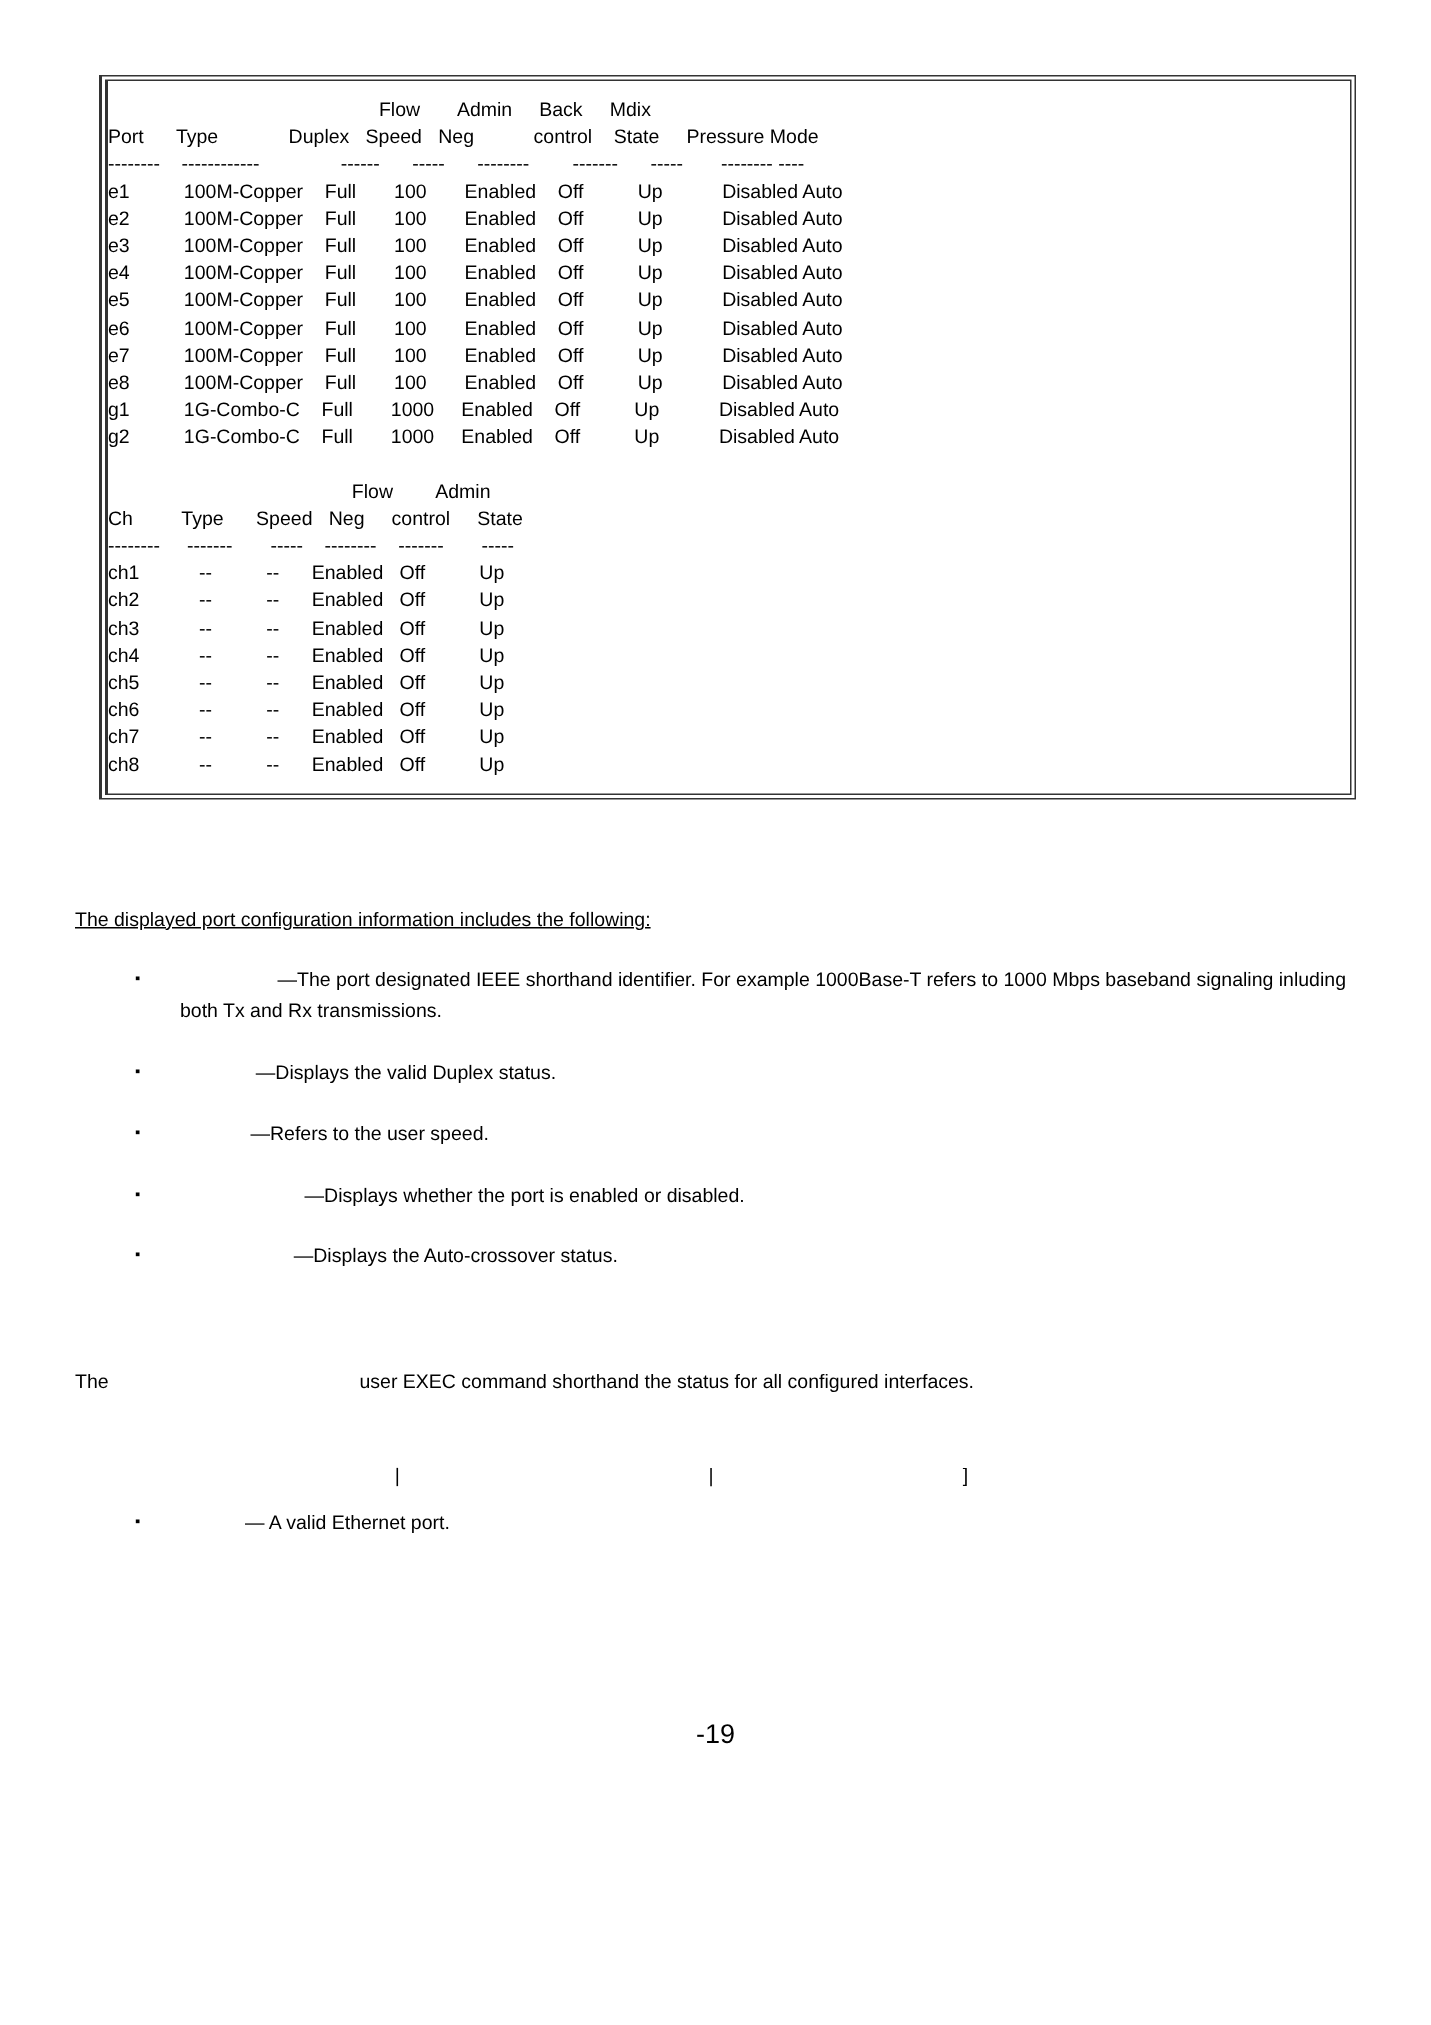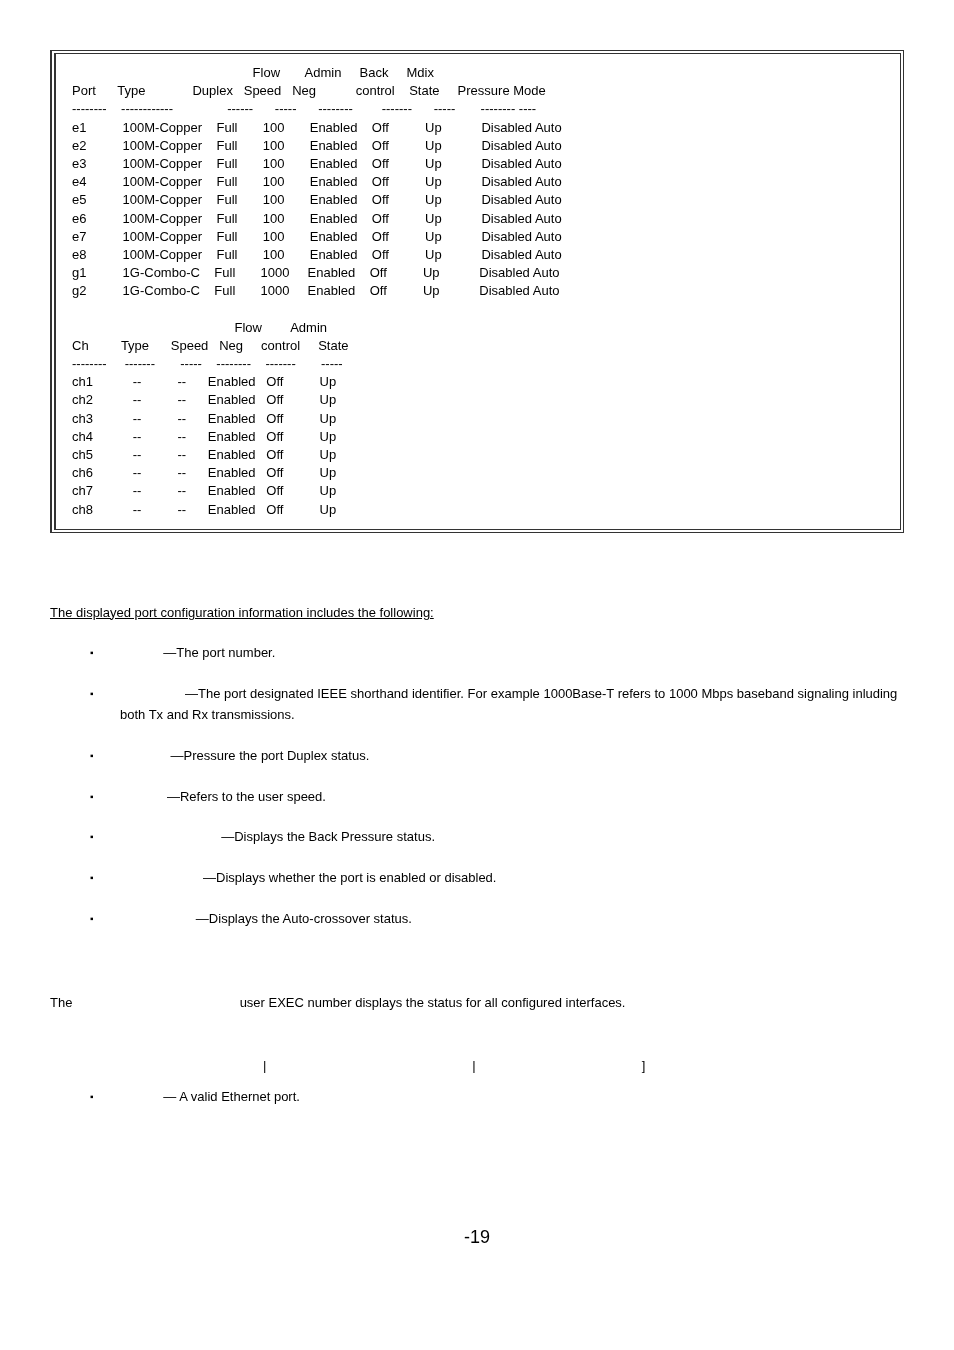--- a/index.html
+++ b/index.html
@@ -8,23 +8,24 @@
       background: white;
       margin: 0;
       padding: 50px;
       color: #000;
       width: 954px;
       box-sizing: border-box;
     }
     .table-box {
       border: 4px double #333;
       border-left-width: 6px;
-      padding: 10px 16px;
+      padding: 10px 0;
       margin-bottom: 70px;
       background: white;
+      margin-left: 16px;
     }
     .cli-output {
       font-family: Arial, sans-serif;
       font-size: 13px;
       white-space: pre;
       line-height: 1.4;
       overflow: hidden;
     }
     .body-text {
       line-height: 1.6;
@@ -96,31 +97,29 @@
 <span>ch4           --          --      Enabled   Off          Up</span>
 <span>ch5           --          --      Enabled   Off          Up</span>
 <span>ch6           --          --      Enabled   Off          Up</span>
 <span>ch7           --          --      Enabled   Off          Up</span>
 <span>ch8           --          --      Enabled   Off          Up</span></div>
 </div>
 
 <div class="body-text">The displayed port configuration information includes the following:</div>
 
 <ul class="li-loose">
-  <li><span style="white-space:pre-wrap">            —The port number.</span></li>
   <li><span style="white-space:pre-wrap">                  —The port designated IEEE shorthand identifier. For example 1000Base-T refers to 1000 Mbps baseband signaling inluding both Tx and Rx transmissions.</span></li>
-  <li><span style="white-space:pre-wrap">              —Pressure the port Duplex status.</span></li>
+  <li><span style="white-space:pre-wrap">              —Displays the valid Duplex status.</span></li>
   <li><span style="white-space:pre-wrap">             —Refers to the user speed.</span></li>
-  <li><span style="white-space:pre-wrap">                            —Displays the Back Pressure status.</span></li>
   <li><span style="white-space:pre-wrap">                       —Displays whether the port is enabled or disabled.</span></li>
   <li><span style="white-space:pre-wrap">                     —Displays the Auto-crossover status.</span></li>
 </ul>
 
 <div class="secondary-para">
-  <span>The </span><span style="display:inline-block;width:160px"></span><span> user EXEC number displays the status for all configured interfaces.</span>
+  <span>The </span><span style="display:inline-block;width:160px"></span><span> user EXEC command shorthand the status for all configured interfaces.</span>
 </div>
 
 <div class="syntax-line" style="white-space:pre">                                                           |                                                         |                                              ]</div>
 
 <ul>
   <li><span style="white-space:pre-wrap">            — A valid Ethernet port.</span></li>
 </ul>
 
 <div class="page-num">-19</div>
 

